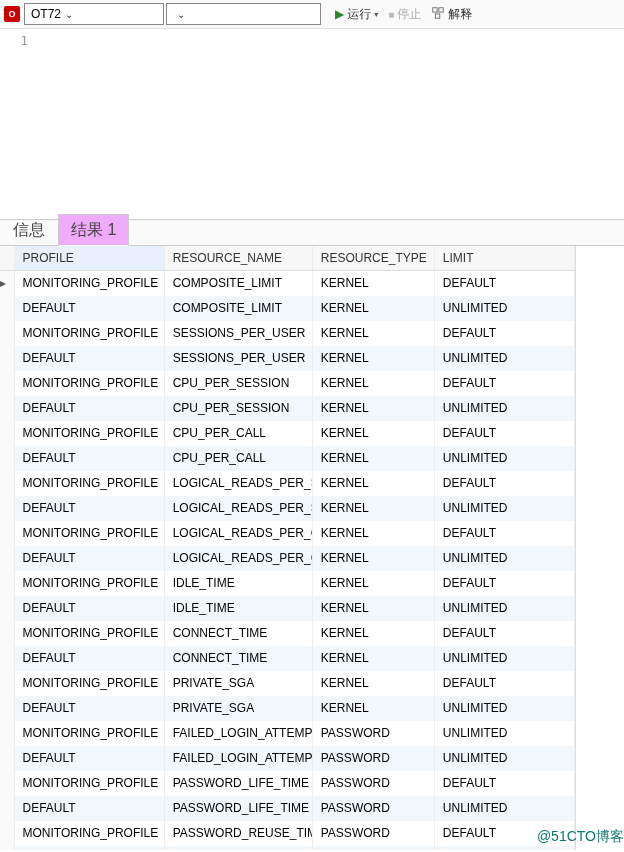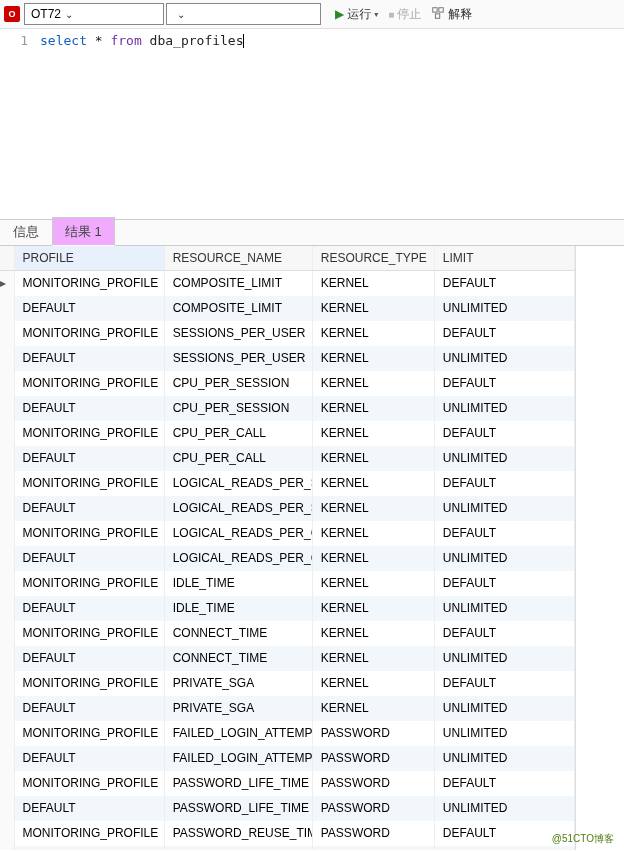--- a/index.html
+++ b/index.html
@@ -98,21 +98,21 @@
     .tabs {
       display: flex;
       align-items: flex-end;
       height: 26px;
       border-bottom: 1px solid #ccc;
       padding-left: 0;
       background: #fafafa;
     }
     .tab {
       padding: 5px 12px 4px 12px;
-      font-size: 13px;
+      font-size: 16px;
       color: #444;
       border: 1px solid transparent;
       border-bottom: none;
       cursor: pointer;
     }
     .tab.active {
       background: #f0abfc;
       border-color: #ccc;
       border-bottom: 1px solid #fff;
       position: relative;
@@ -160,24 +160,24 @@
     }
     .grid tbody tr:nth-child(even) td:not(.row-ind) { background: #f2f7fc; }
     .grid tbody tr:nth-child(odd) td:not(.row-ind) { background: #fff; }
     .grid .c-profile { width: 150px; }
     .grid .c-res { width: 148px; }
     .grid .c-type { width: 122px; }
     .grid .c-limit { width: 140px; }
 
     .watermark {
       position: absolute;
-      right: 10px;
+      right: 0;
       bottom: 6px;
-      font-size: 10px;
-      color: #4d7c0f;
+      font-size: 14px;
+      color: #0f766e;
       pointer-events: none;
     }
   </style>
 </head>
 <body>
 
 <div class="toolbar">
   <div class="oracle-icon">O</div>
   <div class="dropdown db-dd">
     <span>OT72</span>
@@ -206,21 +206,20 @@
         </svg>
     </span>
     <span>解释</span>
   </div>
 </div>
 
 <div class="editor">
   <div class="gutter">
     <div>1</div>
   </div>
-  <div class="code"><span class="kw-blue">select</span><span class="ident"> * </span><span class="kw-purple">from</span><span class="ident"> dba_profiles</span><span class="cursor"></span></div>
 </div>
 
 <div class="results-pane">
   <div class="tabs">
     <div class="tab">信息</div>
     <div class="tab active">结果 1</div>
   </div>
 
   <div class="grid-wrap">
     <table class="grid">

